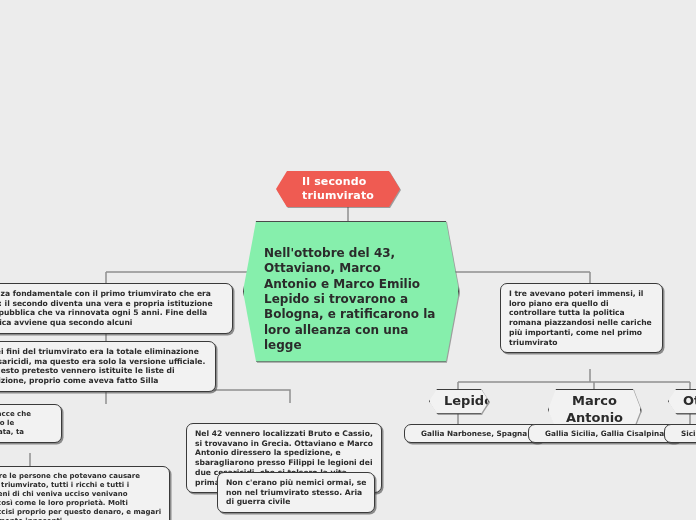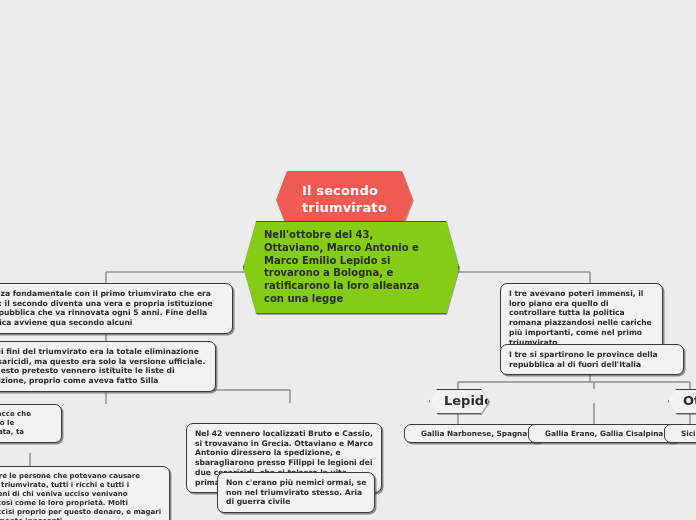--- a/index.html
+++ b/index.html
@@ -60,32 +60,32 @@
     filter: drop-shadow(1.5px 1.5px 0 rgba(60,60,60,0.45));
   }
   .hexwrap .node.hex {
     position: static;
   }
 
   .node.root {
     background: #ef5b52;
     color: #ffffff;
     border: none;
-    font-size: 13px;
+    font-size: 11px;
     letter-spacing: 0.15px;
-    padding: 12px 26px;
+    padding: 4px 26px;
     clip-path: polygon(11px 0, calc(100% - 11px) 0, 100% 50%, calc(100% - 11px) 100%, 11px 100%, 0 50%);
   }
 
   .node.lvl2 {
-    background: #84cc16;
+    background: #86efac;
     border: 1.5px solid #4a4a4a;
-    font-size: 10px;
+    font-size: 12px;
     text-align: left;
-    padding: 7px 22px 7px 20px;
+    padding: 24px 22px 7px 20px;
     clip-path: polygon(13px 0, calc(100% - 13px) 0, 100% 50%, calc(100% - 13px) 100%, 13px 100%, 0 50%);
   }
 
   .node.small {
     font-size: 7.6px;
   }
   .node.tiny {
     font-size: 7px;
   }
   .node.branchlabel {
@@ -147,26 +147,28 @@
   <div class="node box tiny" style="left:-52px; top:404px; width:114px;">Erano minacce che costituirono le ricompensata, ta</div>
 
   <div class="node box tiny" style="left:-55px; top:466px; width:225px;">Per eliminare le persone che potevano causare problemi al triumvirato, tutti i ricchi e tutti i potenti. I beni di chi veniva ucciso venivano confiscati, così come le loro proprietà. Molti venivano uccisi proprio per questo denaro, e magari erano totalmente innocenti</div>
 
   <div class="node box small" style="left:186px; top:403px; width:196px;margin-top:20px;">Nel 42 vennero localizzati Bruto e Cassio, si trovavano in Grecia. Ottaviano e Marco Antonio diressero la spedizione, e sbaragliarono presso Filippi le legioni dei due cesaricidi, che si tolsero la vita prima di venire catturati</div>
 
   <div class="node box small" style="left:217px; top:472px; width:158px;">Non c'erano più nemici ormai, se non nel triumvirato stesso. Aria di guerra civile</div>
 
   <div class="node box small" style="left:500px; top:283px; width:163px;">I tre avevano poteri immensi, il loro piano era quello di controllare tutta la politica romana piazzandosi nelle cariche più importanti, come nel primo triumvirato</div>
 
-  <div class="node box small" style="left:500px; top:344px; width:184px;">I tre si spartirono le province della repubblica al di fuori dell'Italia</div>
 
   <div class="hexwrap" style="left:429px; top:389px; width:60px;">
     <div class="node hex branchlabel">Lepido</div>
+  </div>
+  <div class="hexwrap" style="left:548px; top:389px; width:93px;">
+    <div class="node hex branchlabel">Marco Antonio</div>
   </div>
   <div class="hexwrap" style="left:668px; top:389px; width:76px;">
     <div class="node hex branchlabel">Ottaviano</div>
   </div>
 
   <div class="node box leafbox" style="left:404px; top:424px;">Gallia Narbonese, Spagna</div>
-  <div class="node box leafbox" style="left:528px; top:424px;">Gallia Erano, Gallia Cisalpina</div>
+  <div class="node box leafbox" style="left:528px; top:424px;">Gallia Sicilia, Gallia Cisalpina</div>
   <div class="node box leafbox" style="left:664px; top:424px;">Sicilia</div>
 
 </div>
 
 </body></html>

